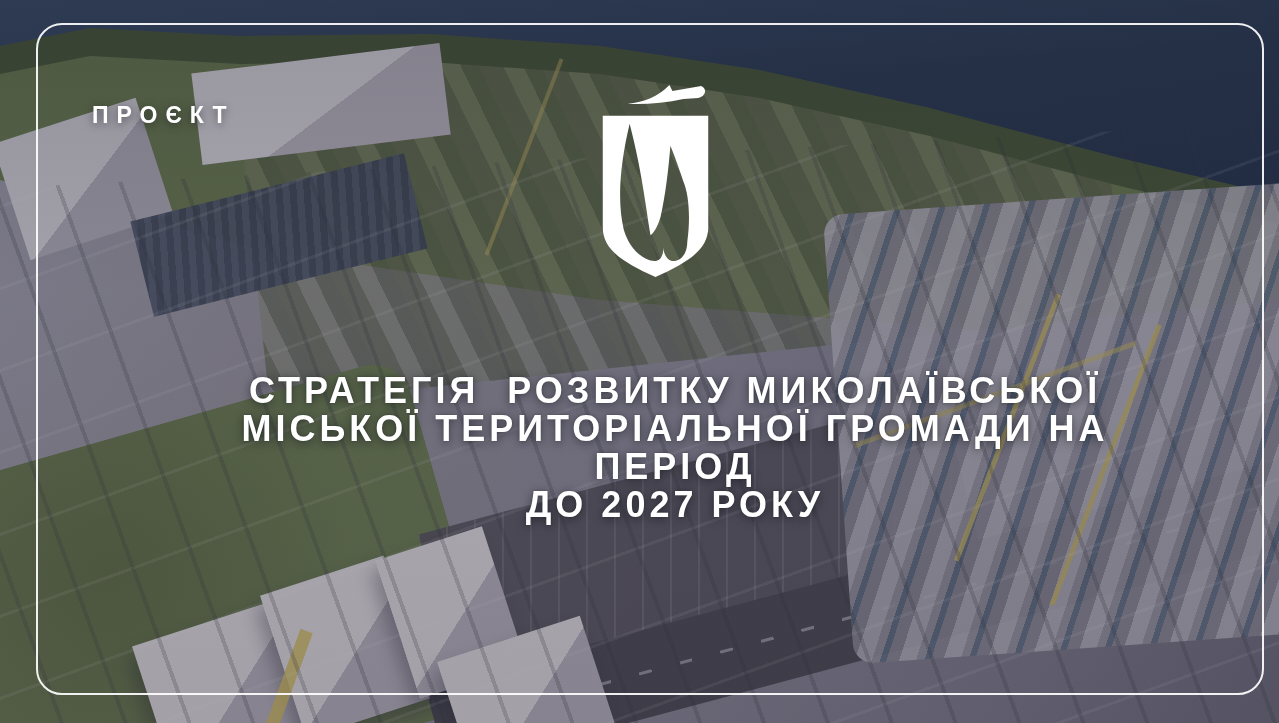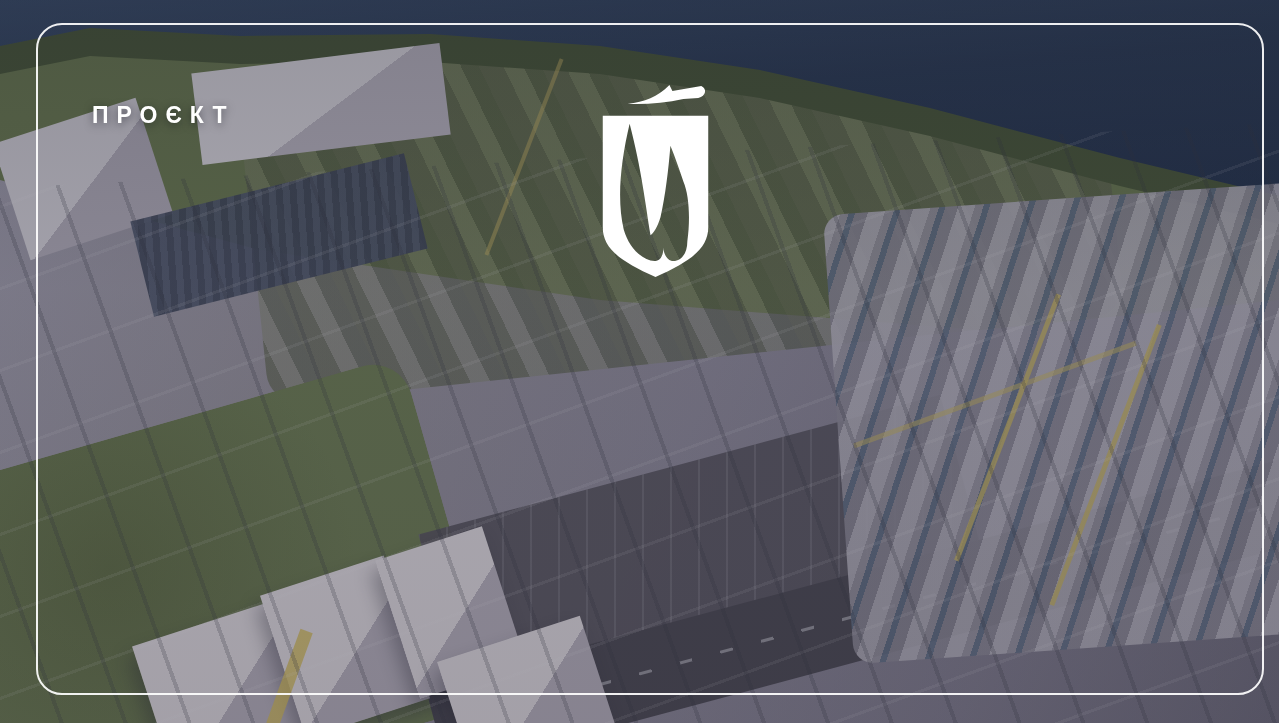--- a/index.html
+++ b/index.html
@@ -189,14 +189,20 @@
          C64,177 68,184 74,184
          C82,184 88,176 88,164
          C91,142 90,118 84,104
          C80,92 76,80 71,68
          C69,92 66,118 61,140
          C58,150 54,156 51,158
          C46,128 42,92 30,46
          Z"></path>
   </svg>
 
+  <div class="title">
+    <div class="title-line">СТРАТЕГІЯ  РОЗВИТКУ МИКОЛАЇВСЬКОЇ</div>
+    <div class="title-line">МІСЬКОЇ ТЕРИТОРІАЛЬНОЇ ГРОМАДИ НА</div>
+    <div class="title-line">ПЕРІОД</div>
+    <div class="title-line">ДО 2027 РОКУ</div>
+  </div>
 
 </div>
 
 </body></html>

